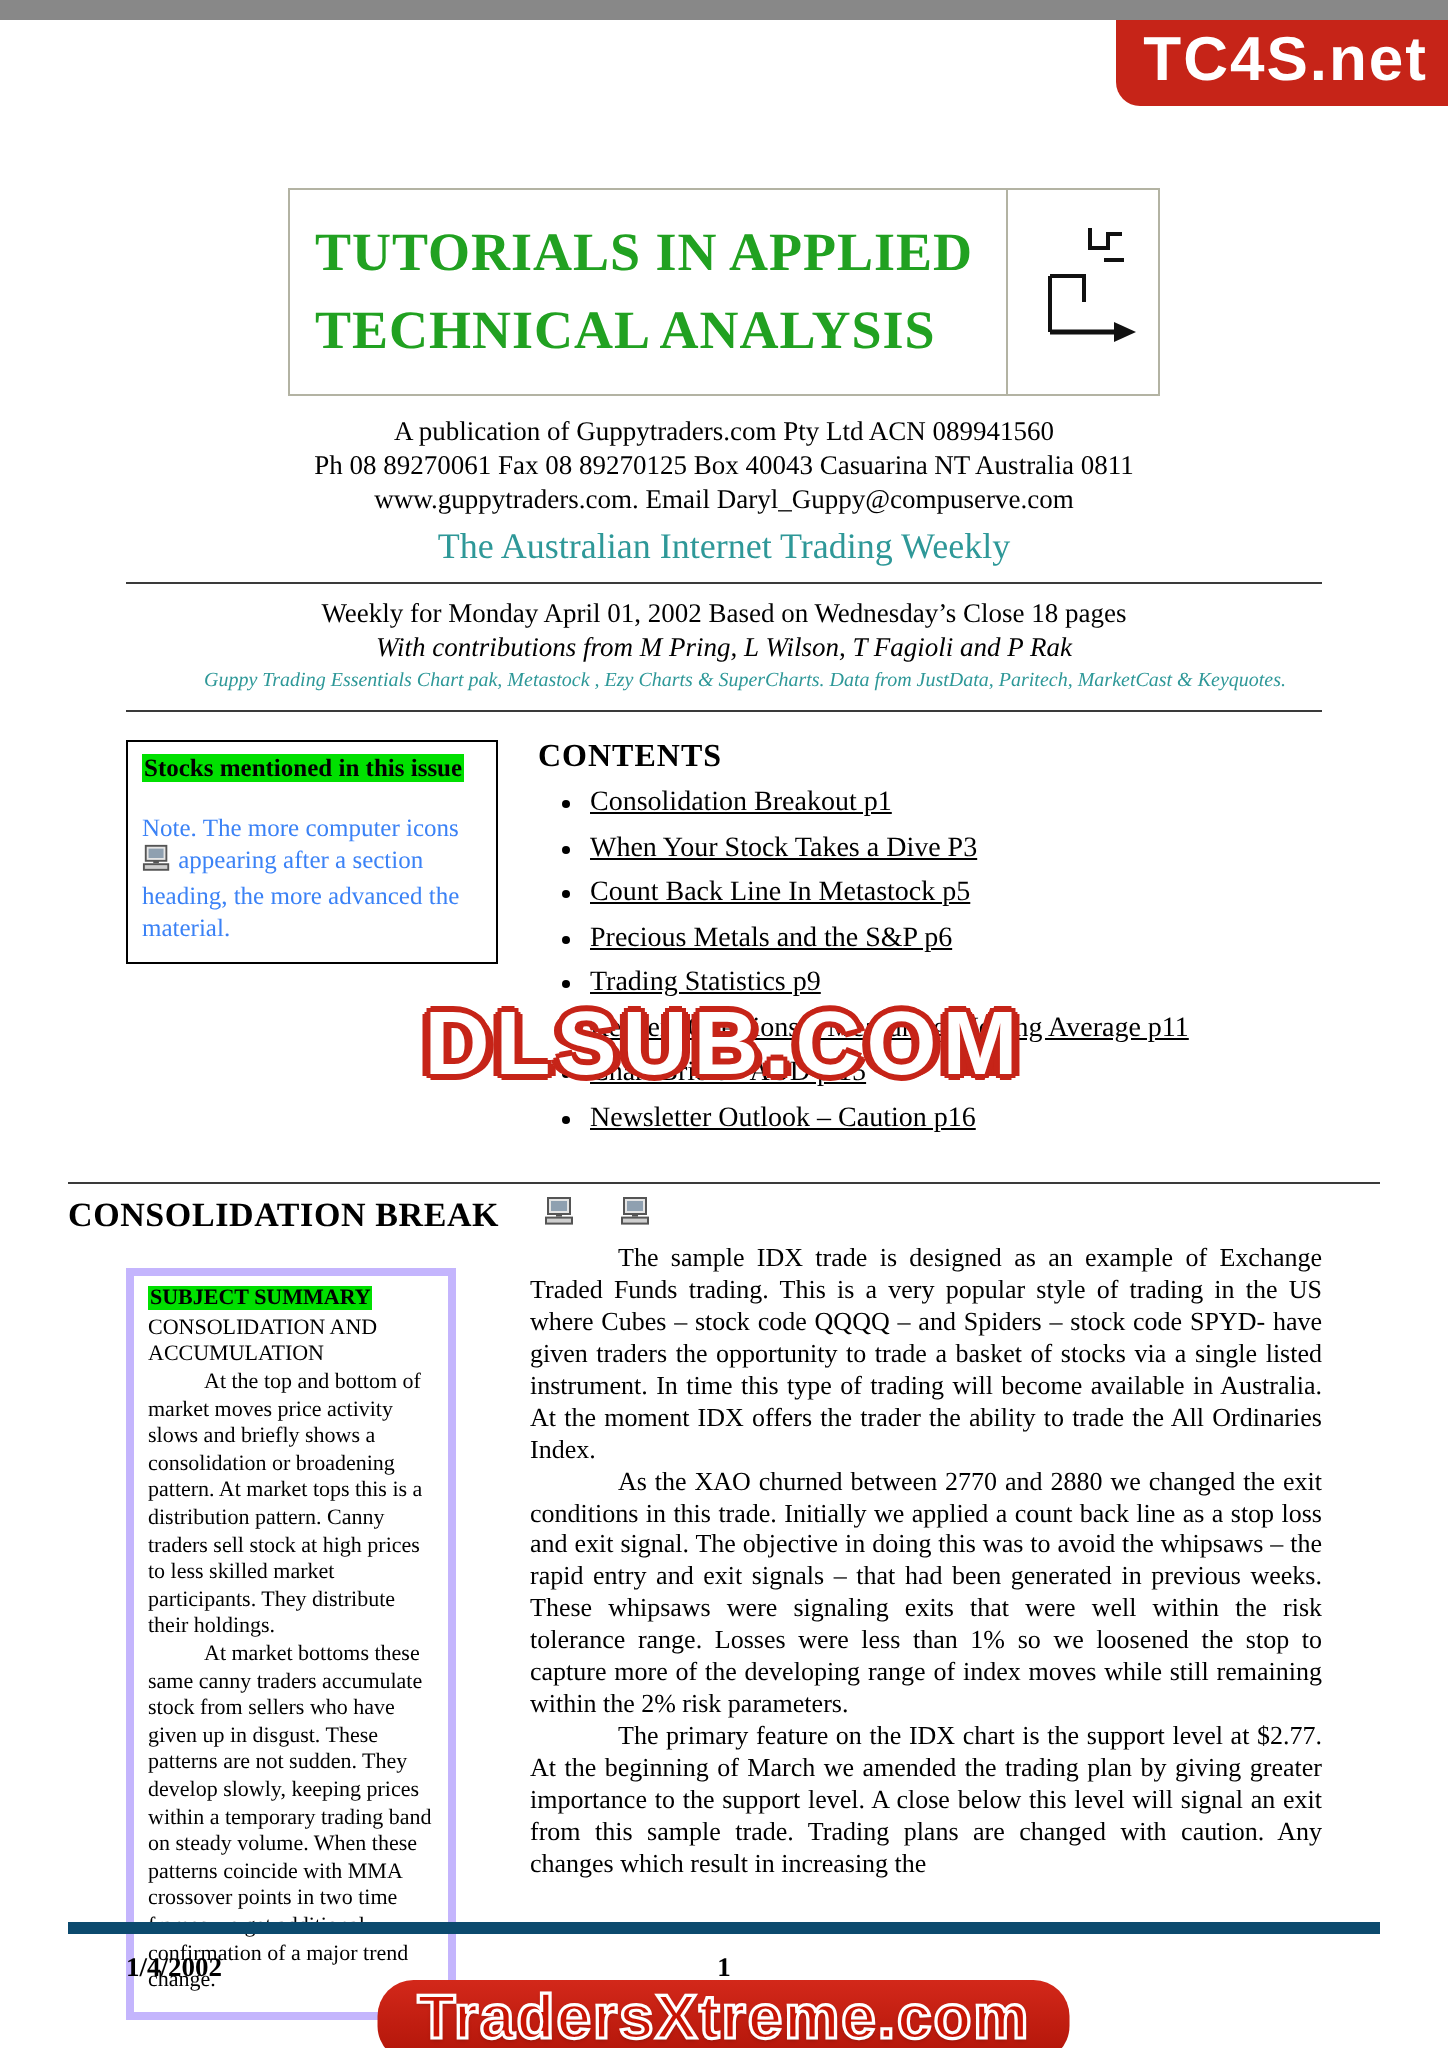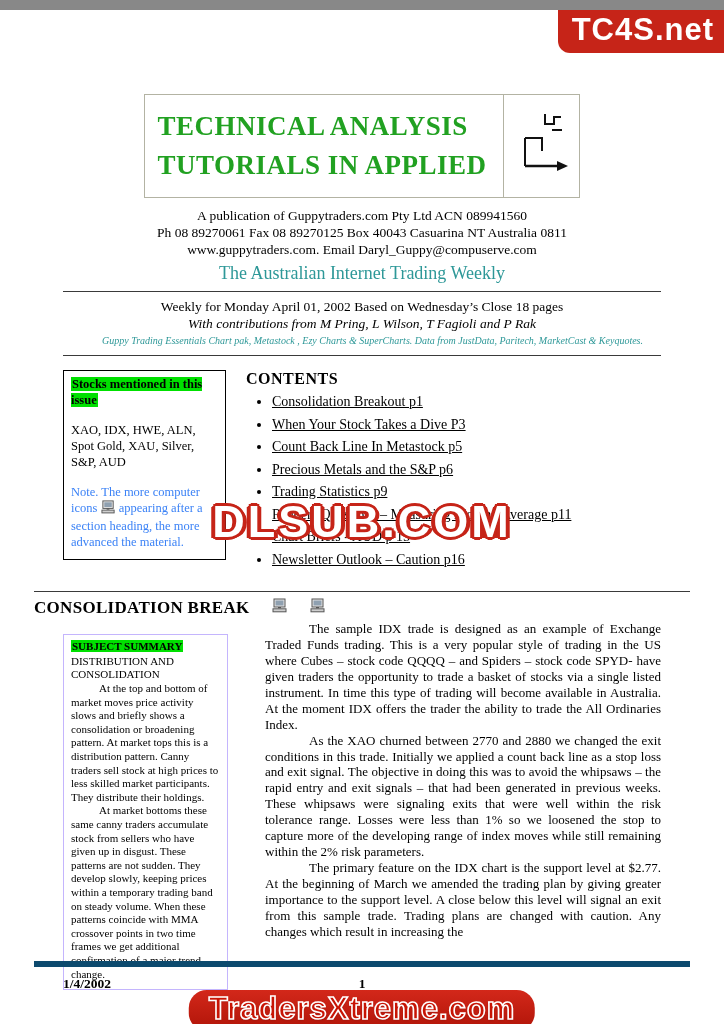--- a/index.html
+++ b/index.html
@@ -59,40 +59,40 @@
 
   
   .issue-info { text-align:center; margin-top:6px; }
   .issue-date { font-size:13.5px; line-height:17px; }
   .issue-contrib { font-size:13.5px; font-style:italic; line-height:17px; }
   .issue-tools { font-size:10px; font-style:italic; color:#2e9898; line-height:14px; margin-top:2px;padding-left:21px; }
 
   
   .contents-section { display:flex; padding:14px 63px 0; gap:12px; min-height:225px; }
   .stocks-box {
-    width:163px; flex-shrink:0; align-self:flex-start;
+    width:186px; flex-shrink:0; align-self:flex-start;
     border:1px solid #000; padding:5px 7px 9px; font-size:12.5px; line-height:16px;
   }
   .hl-green { background:#00e000; font-weight:bold; display:inline; padding:0 1px; }
   .stocks-list { margin-top:14px; }
   .stocks-note { margin-top:14px; color:#3b82f6; }
   .contents-col { flex:1; padding-left:8px; }
   .contents-heading { font-size:16px; font-weight:bold; letter-spacing:0.5px; }
   .contents-list { margin-top:5px; padding-left:26px; }
   .contents-list li { font-size:14px; line-height:18px; margin-bottom:4.5px;text-decoration:underline; }
 
   
   .article-heading {
     margin:6px 34px 0; font-size:17px; font-weight:bold; letter-spacing:0.3px;
     display:flex; align-items:center; gap:22px;
   }
   .article { display:flex; gap:37px; padding:3px 63px 0; }
   .summary-box {
     width:165px; flex-shrink:0; align-self:flex-start; margin-top:13px;
-    border:1px solid #c4b5fd; padding:5px 7px 8px;
+    border:4px solid #c4b5fd; padding:5px 7px 8px;
     font-size:11px; line-height:13.6px;
   }
   .summary-sub { margin-top:1px; }
   .summary-box p { text-indent:28px; }
   .article-body { flex:1; font-size:13px; line-height:15.9px; text-align:justify; }
   .article-body p { text-indent:44px; }
 
   
   .footer {
     position:absolute; left:34px; right:34px; top:951px;
@@ -109,22 +109,22 @@
 
 <div class="page">
 
   <div class="wm-top">TC4S.net</div>
   <div class="wm-mid">DLSUB.COM</div>
   <div class="wm-bottom">TradersXtreme.com</div>
 
   <div class="masthead">
     <div class="title-row">
       <div class="title-box">
+        <div class="title-line">TUTORIALS IN APPLIED</div>
         <div class="title-line">TECHNICAL ANALYSIS</div>
-        <div class="title-line">TUTORIALS IN APPLIED</div>
       </div>
       <div class="icon-box">
         <span>
           <svg width="58" height="72" viewBox="0 0 58 72" fill="none">
             <path d="M33 6 v10 h9 v-7 h7" stroke="#111" stroke-width="2"></path>
             <path d="M40 22 h10" stroke="#111" stroke-width="2"></path>
             <path d="M13 30 h17 v13" stroke="#111" stroke-width="2"></path>
             <path d="M13 30 v28" stroke="#111" stroke-width="2"></path>
             <path d="M13 58 h33" stroke="#111" stroke-width="2.5"></path>
             <path d="M45 53 L56 58 L45 63 Z" fill="#111"></path>
@@ -146,21 +146,20 @@
     <div class="issue-date">Weekly for Monday April 01, 2002 Based on Wednesday’s Close 18 pages</div>
     <div class="issue-contrib">With contributions from M Pring, L Wilson, T Fagioli  and P Rak</div>
     <div class="issue-tools">Guppy Trading Essentials Chart pak, Metastock , Ezy Charts &amp; SuperCharts. Data from JustData, Paritech, MarketCast &amp; Keyquotes.</div>
   </div>
 
   <hr class="rule">
 
   <div class="contents-section">
     <div class="stocks-box">
       <span class="hl-green">Stocks mentioned in this issue</span>
-      <div class="stocks-list"> XAO, IDX, HWE, ALN, Spot Gold, XAU, Silver, S&amp;P, AUD</div>
       <div class="stocks-note">
         <span>Note. The more computer icons </span><span class="pc-icon"><svg width="15" height="14" viewBox="0 0 16 14">
               <rect x="2" y="0.5" width="11" height="8" fill="#e5e5e5" stroke="#555"></rect>
               <rect x="3.5" y="2" width="8" height="5" fill="#8fa0b0"></rect>
               <rect x="6" y="8.5" width="3" height="1.3" fill="#555"></rect>
               <rect x="1" y="10.3" width="13" height="3" fill="#cfcfcf" stroke="#555"></rect>
             </svg></span><span> appearing after a section heading, the more advanced the material.</span>
       </div>
     </div>
     <div class="contents-col">
@@ -192,21 +191,21 @@
           <rect x="2" y="0.5" width="11" height="8" fill="#e5e5e5" stroke="#555"></rect>
           <rect x="3.5" y="2" width="8" height="5" fill="#8fa0b0"></rect>
           <rect x="6" y="8.5" width="3" height="1.3" fill="#555"></rect>
           <rect x="1" y="10.3" width="13" height="3" fill="#cfcfcf" stroke="#555"></rect>
         </svg></span>
   </div>
 
   <div class="article">
     <div class="summary-box">
       <span class="hl-green">SUBJECT SUMMARY</span>
-      <div class="summary-sub">DISTRIBUTION AND CONSOLIDATION</div>
+      <div class="summary-sub">CONSOLIDATION AND ACCUMULATION</div>
       <p>At the top and bottom of market moves price activity slows and briefly shows a consolidation or broadening pattern. At market tops this is a distribution pattern. Canny traders sell stock at high prices to less skilled market participants. They distribute their holdings.</p>
       <p>At market bottoms these same canny traders accumulate stock from sellers who have given up in disgust. These patterns are not sudden. They develop slowly, keeping prices within a temporary trading band on steady volume. When these patterns coincide with MMA crossover points in two time frames we get additional confirmation of a major trend change.</p>
     </div>
     <div class="article-body">
       <p>The sample IDX trade is designed as an example of Exchange Traded Funds trading. This is a very popular style of trading in the US where Cubes – stock code QQQQ – and Spiders – stock code  SPYD-  have given traders the opportunity to trade a basket of stocks via a single listed instrument. In time this type of trading will become available in Australia. At the moment IDX offers the trader the ability to trade the All Ordinaries Index.</p>
       <p>As the XAO  churned between 2770 and 2880 we changed the exit conditions in this trade. Initially we applied a count back line as a stop loss and exit signal. The objective in doing this was to avoid the whipsaws – the rapid entry and exit signals – that had been generated in previous weeks. These whipsaws were signaling exits that were well within the risk tolerance range. Losses were less than 1% so we loosened the stop to capture more of the developing range of index moves while still remaining within the 2% risk parameters.</p>
       <p>The primary feature on the IDX chart is the support level at $2.77. At the beginning of March we amended the trading plan by giving greater importance to the support level. A close below this level will signal an exit from this sample trade. Trading plans are changed with caution. Any changes which result in increasing the</p>
     </div>
   </div>
 

